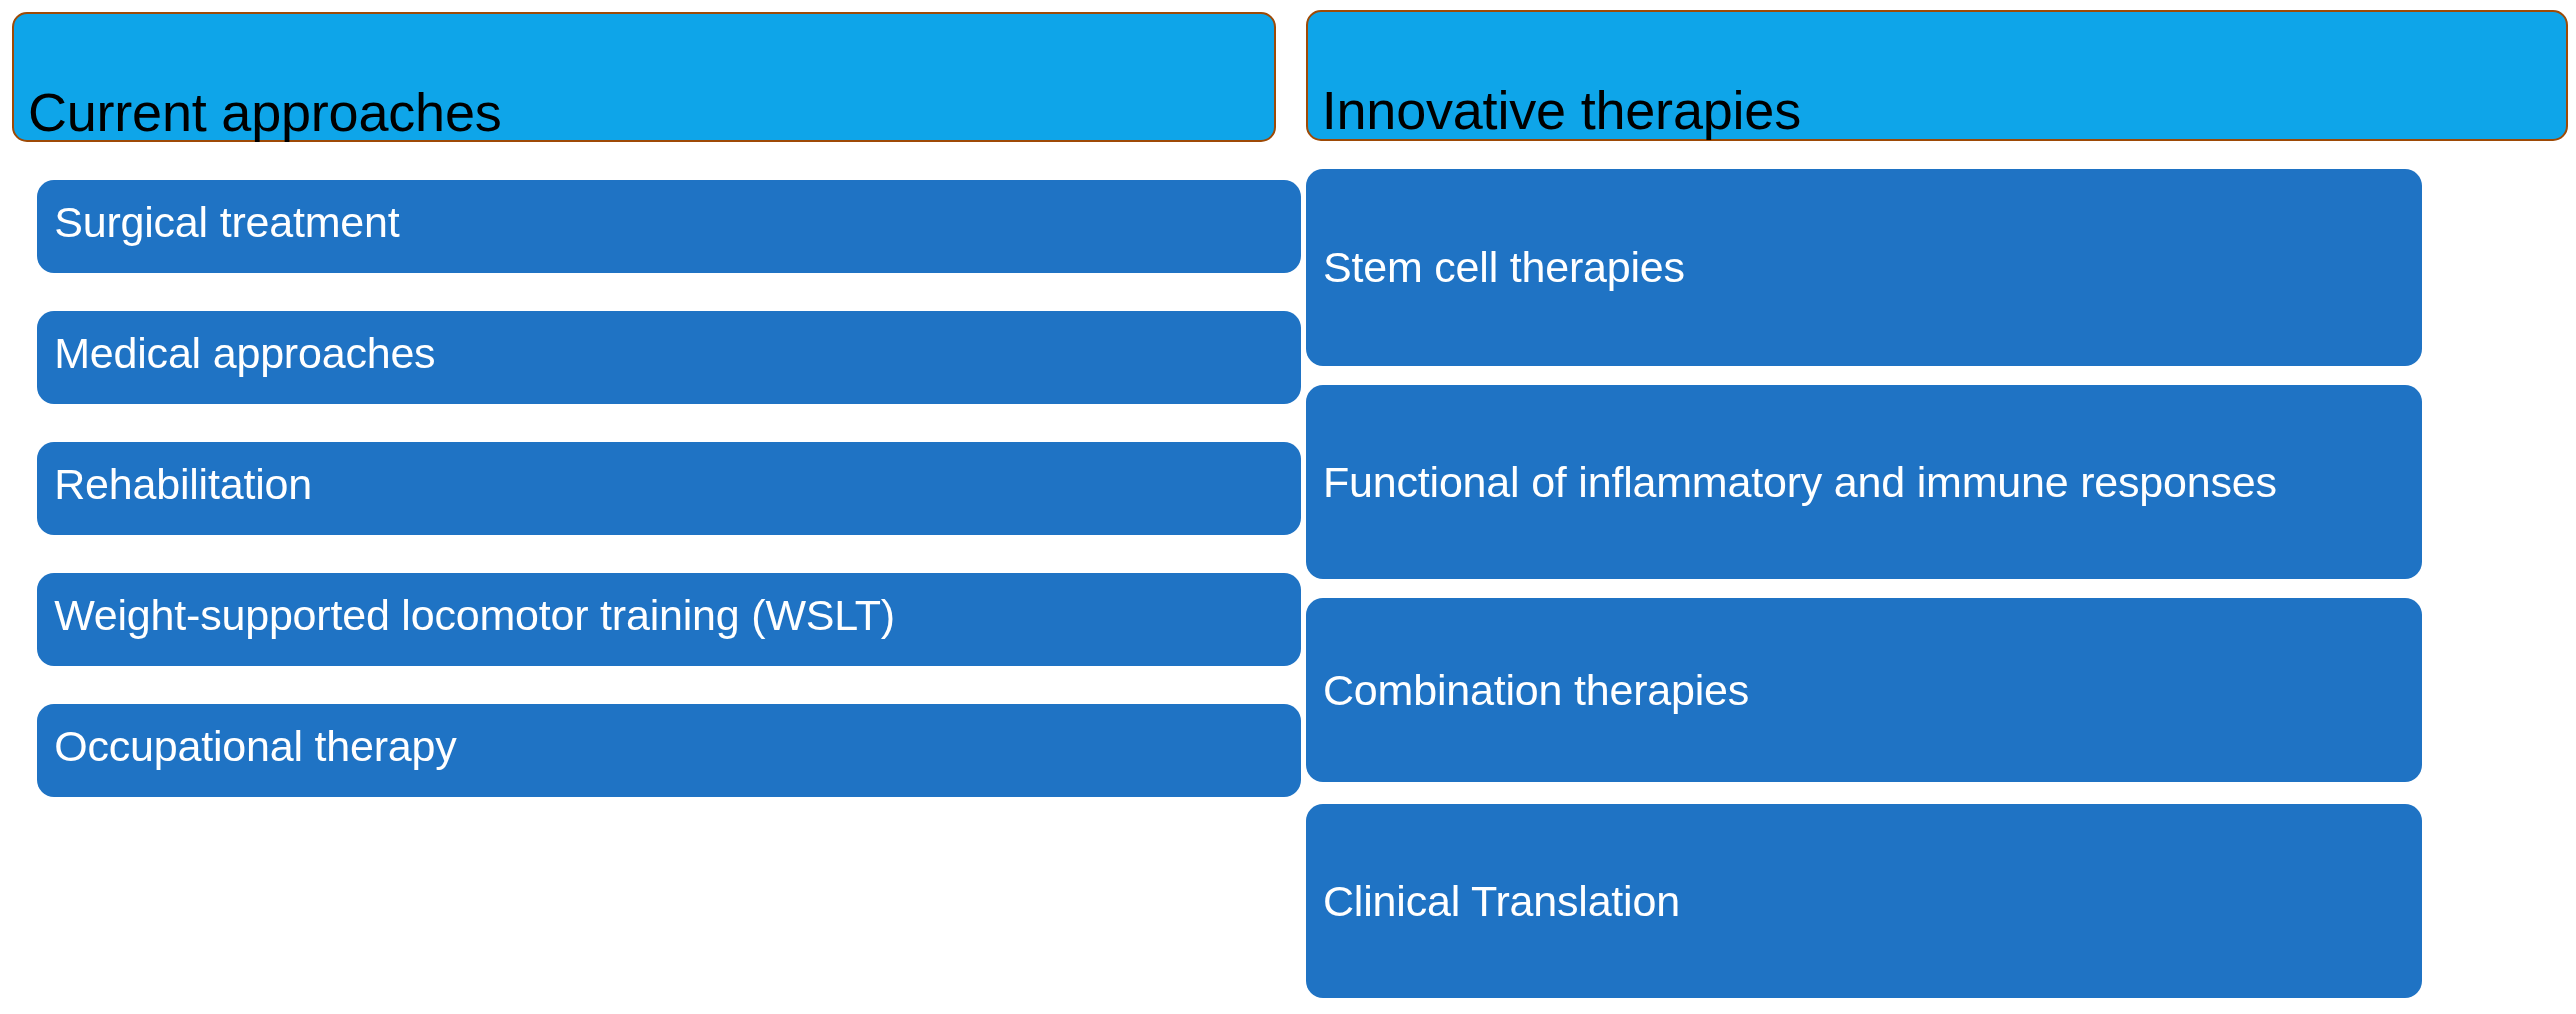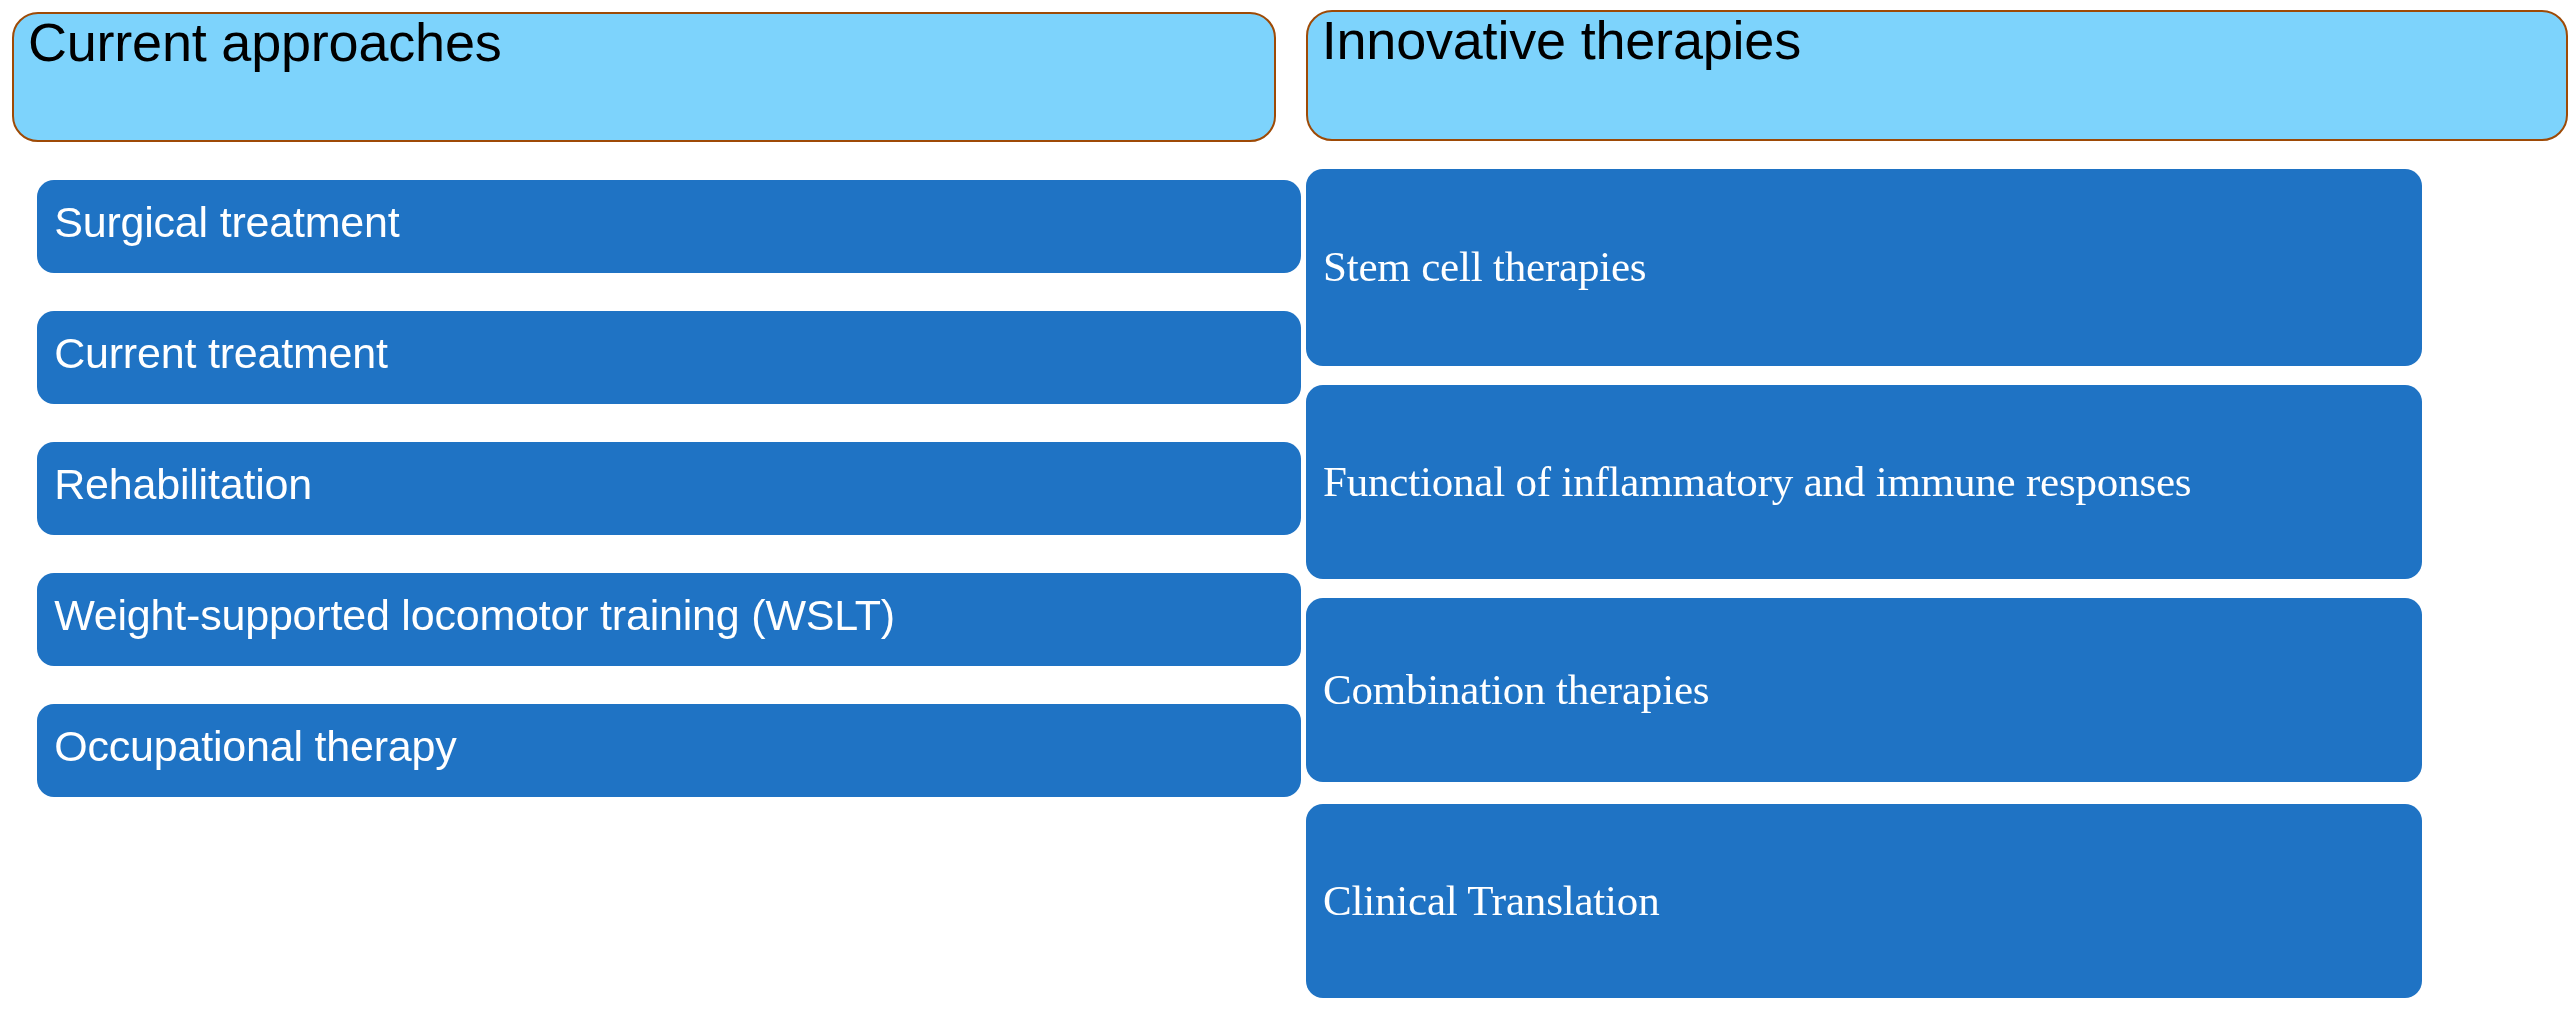--- a/index.html
+++ b/index.html
@@ -27,25 +27,25 @@
     height: 1015px;
   }
 
   .column-left  { left: 10.7px;   width: 1266px; }
   .column-right { left: 1306px; width: 1263px; }
 
   
   .header-box {
     position: absolute;
     box-sizing: border-box;
-    background: #7dd3fc;
+    background: #0ea5e9;
     border: 2.3px solid #9E4A06;
-    border-radius: 26px;
+    border-radius: 15px;
     display: flex;
-    align-items: flex-start;
+    align-items: flex-end;
     padding: 0 13.7px;
   }
   .header-box .label {
     color: #000000;
     font-size: 54px;
     line-height: 1.05;
     font-weight: 400;
     letter-spacing: -0.2px;
     white-space: nowrap;
   }
@@ -86,21 +86,20 @@
   .column-left .item-box.i2 { top: 442px; }
   .column-left .item-box.i3 { top: 573px; }
   .column-left .item-box.i4 { top: 704px; }
   .column-left .item-box.i5 { top: 836px; }
 
   
   .column-right .item-box {
     left: 0px;
     width: 1116px;
     align-items: center;
-    font-family: Liberation Serif, serif;
   }
   .column-right .item-box.r0 { top: 169px;  height: 197px; }
   .column-right .item-box.r1 { top: 385px;  height: 194px; }
   .column-right .item-box.r2 { top: 598px;  height: 184px; }
   .column-right .item-box.r3 { top: 804px; height: 194px; }
 </style>
 </head>
 <body>
 
 <div class="diagram">
@@ -109,21 +108,21 @@
 
     <div class="header-box">
       <span class="label">Current approaches</span>
     </div>
 
     <div class="item-box i0">
       <span class="label">Surgical treatment</span>
     </div>
 
     <div class="item-box i1">
-      <span class="label">Current treatment</span>
+      <span class="label">Medical approaches</span>
     </div>
 
     <div class="item-box i3">
       <span class="label">Weight-supported locomotor training (WSLT)</span>
     </div>
 
     <div class="item-box i2">
       <span class="label">Rehabilitation</span>
     </div>
 

